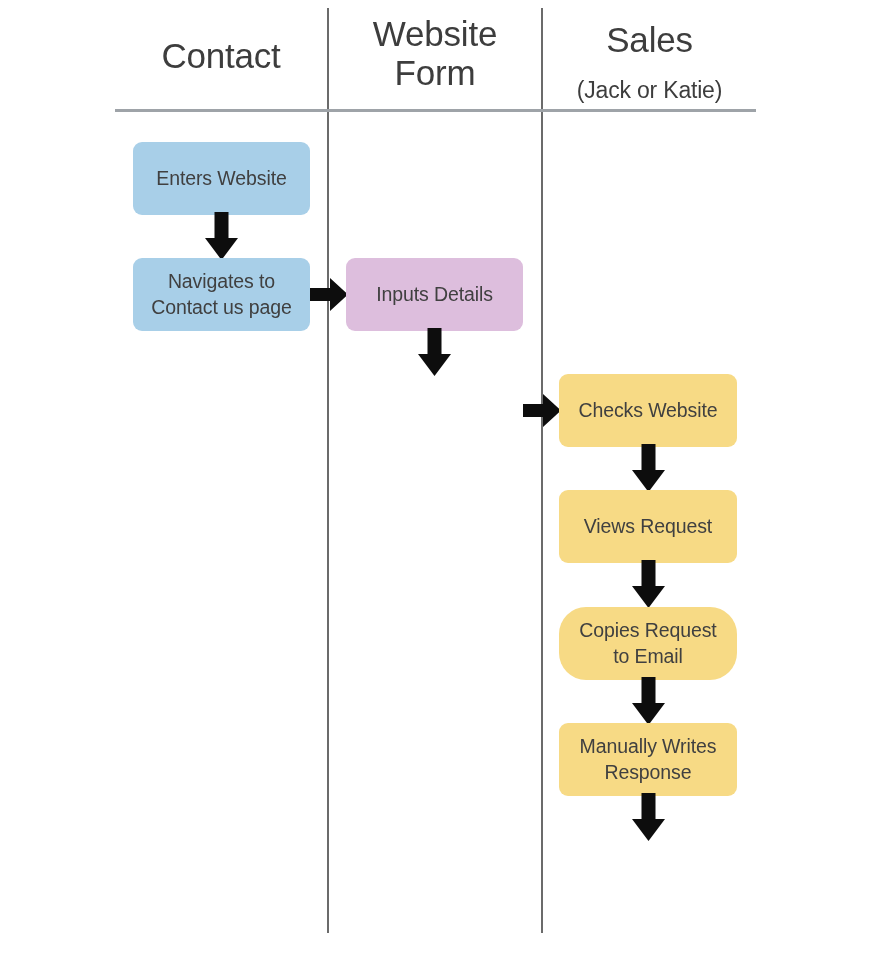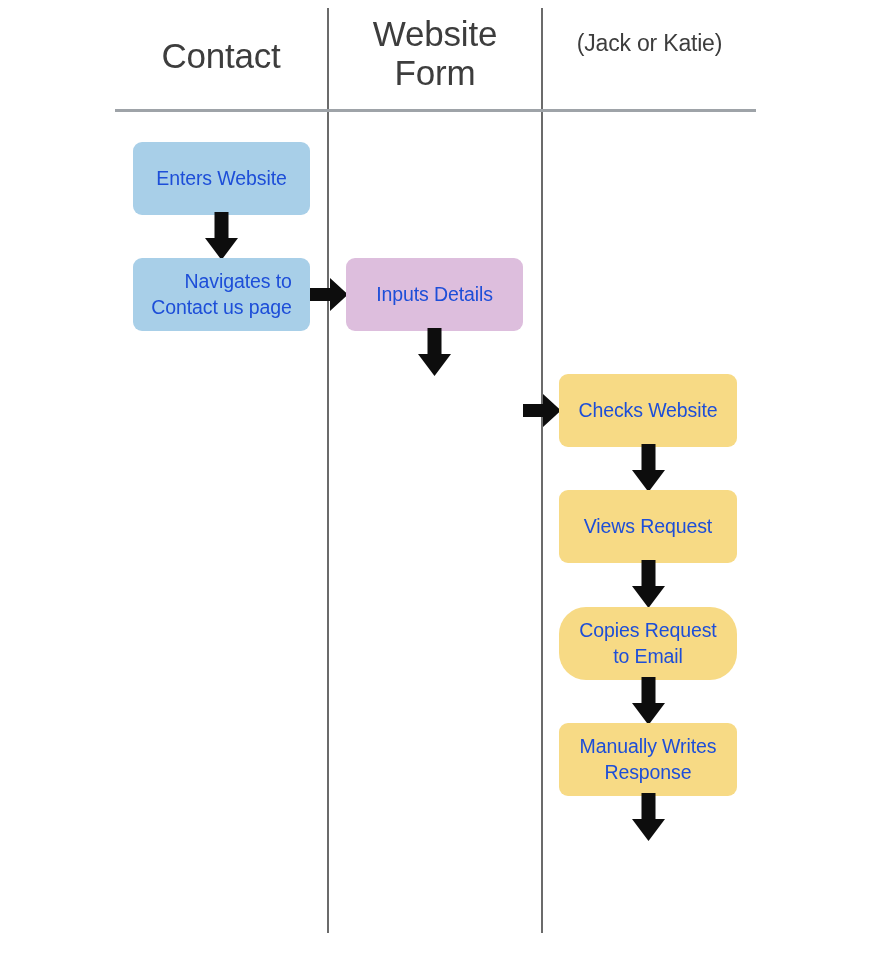--- a/index.html
+++ b/index.html
@@ -41,32 +41,32 @@
     font-weight: 400;
   }
   .lane-title {
     font-size: 35px;
     letter-spacing: -0.2px;
     white-space: pre-line;
   }
   .lane-sub {
     font-size: 23px;
     letter-spacing: -0.2px;
-    margin-top: 11px;
+    margin-top: 19px;
   }
 
   
   .node {
     position: absolute;
     border-radius: 9px;
     display: flex;
     align-items: center;
     justify-content: center;
     text-align: center;
-    color: #1d4ed8;
+    color: #404040;
     font-size: 19.5px;
     line-height: 1.32;
     letter-spacing: -0.1px;
     white-space: pre-line;
     box-sizing: border-box;
     padding: 9px 6px;
   }
   .node.blue   { background: #a8cfe8; }
   .node.purple { background: #ddbedd; }
   .node.yellow { background: #f7da85; }
@@ -93,30 +93,31 @@
   <div class="lane-header" style="left:115px; top:36px; width:212px;">
     <div class="lane-title">Contact</div>
   </div>
 
   <div class="lane-header" style="left:329px; top:14px; width:212px;">
     <div class="lane-title">Website
 Form</div>
   </div>
 
   <div class="lane-header" style="left:543px; top:20px; width:213px;">
+    <div class="lane-title">Sales</div>
     <div class="lane-sub">(Jack or Katie)</div>
   </div>
 
   <div class="node blue" style="left:133px; top:142px; width:177px; height:73px;">Enters Website</div>
 
   <svg class="arrow-down" style="left:205px; top:212px;" width="33" height="48" viewBox="0 0 33 48">
     <polygon points="9.5,0 23.5,0 23.5,26 33,26 16.5,48 0,26 9.5,26" fill="#0d0d0d"></polygon>
   </svg>
 
-  <div class="node blue" style="left:133px; top:258px; width:177px; height:73px;text-align:right;">Navigates to
+  <div class="node blue" style="left:133px; top:258px; width:177px; height:73px;">Navigates to
 Contact us page</div>
 
   <svg class="arrow-right" style="left:310px; top:278px;" width="38" height="33" viewBox="0 0 38 33">
     <polygon points="0,10 20,10 20,0 38,16.5 20,33 20,23 0,23" fill="#0d0d0d"></polygon>
   </svg>
 
   <div class="node purple" style="left:346px; top:258px; width:177px; height:73px;">Inputs Details</div>
 
   <svg class="arrow-down" style="left:418px; top:328px;" width="33" height="48" viewBox="0 0 33 48">
     <polygon points="9.5,0 23.5,0 23.5,26 33,26 16.5,48 0,26 9.5,26" fill="#0d0d0d"></polygon>

